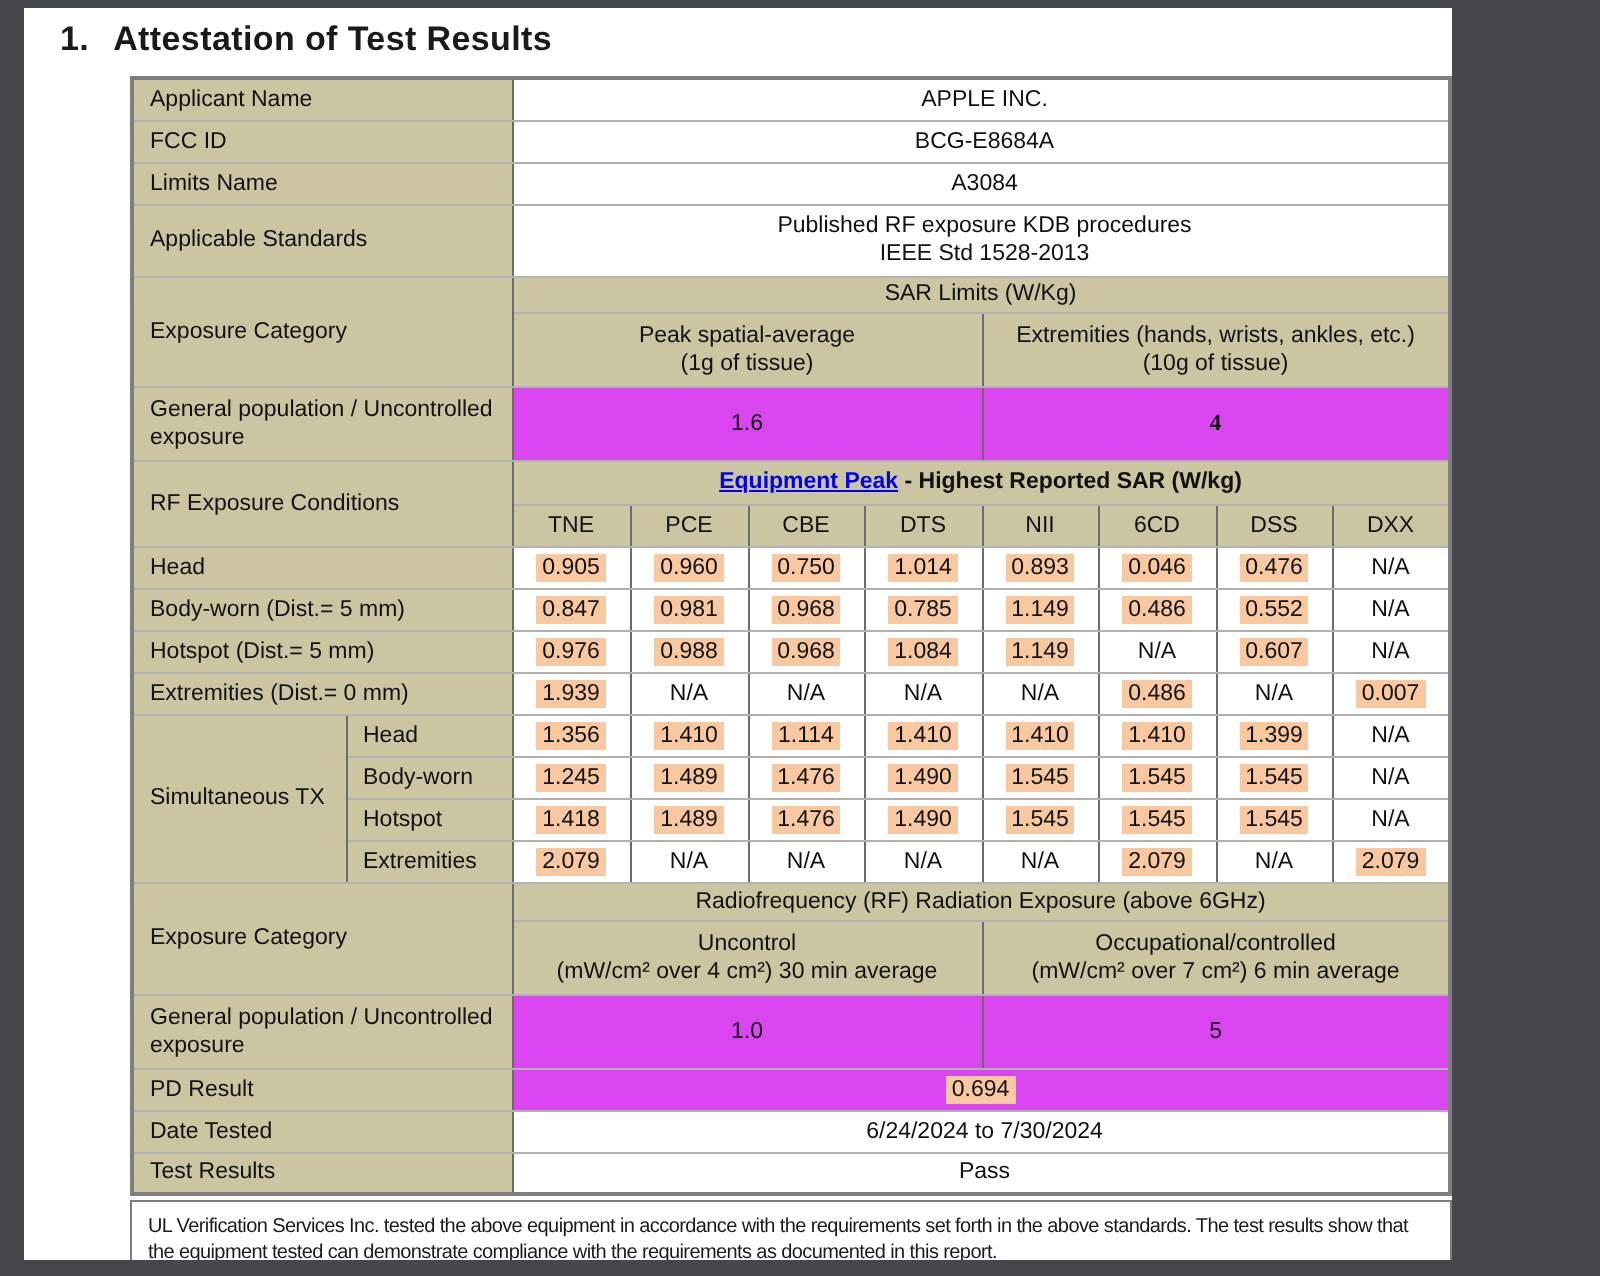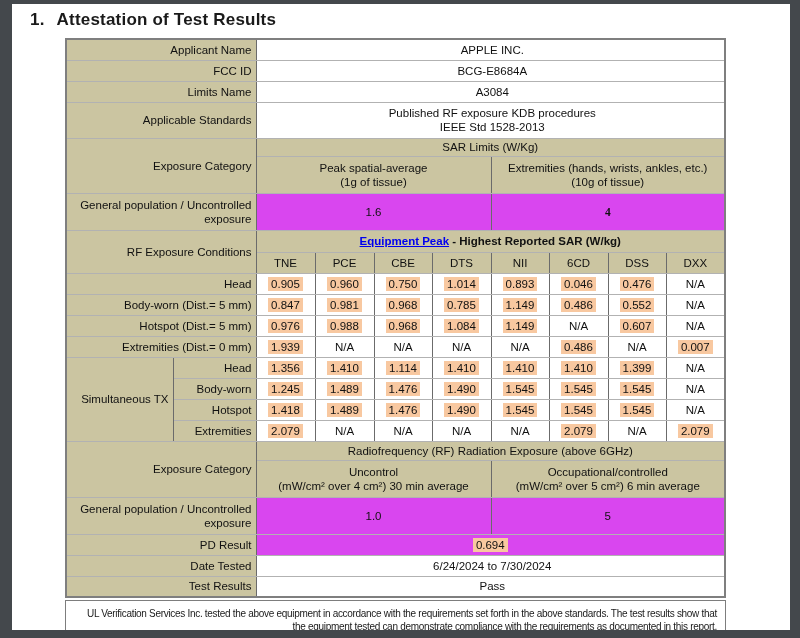--- a/index.html
+++ b/index.html
@@ -3,21 +3,21 @@
 <meta charset="utf-8">
 <style>
   html,body{margin:0;padding:0;}
   body{
     width:800px;height:638px;position:relative;overflow:hidden;
     background:var(--frame,#44484c);
     font-family:"Liberation Sans",sans-serif;
     color:#111;
   }
   .page{
-    position:absolute;left:12px;top:4px;width:778px;height:626px;
+    position:absolute;left:12px;top:4px;width:714px;height:626px;
     background:#ffffff;overflow:hidden;
   }
   .title{
     margin:6px 0 8px 18px;
     font-size:17px;font-weight:bold;color:#1a1a1a;
     letter-spacing:0.2px;
   }
   .title .tnum{margin-right:12px;}
   table.att{
     margin-left:53px;
@@ -32,21 +32,21 @@
     border-bottom:1px solid #b2b2b2;
     border-left:1px solid #6b6b6b;
     border-right:1px solid #6b6b6b;
     padding:1px 4px;
     line-height:14px;
     overflow:hidden;
     white-space:normal;
   }
   .lab{
     background:var(--header-tan,#cbc5a1);
-    text-align:right;
+    text-align:left;
     padding-left:8px;
   }
   .sub{padding-left:8px;}
   .tvl{text-align:center;padding-left:8px;background:#fff;}
   .ctr{text-align:center;background:#d946ef;}
   .th2{
     background:var(--header-tan,#cbc5a1);
     text-align:center;
     margin-top:27px;
   }
@@ -61,21 +61,21 @@
   .footer{
     margin:2px 0 0 53px;
     width:643px;
     border:1px solid #7d7d7d;
     padding:2px 8px 6px 8px;
     font-size:10px;
     letter-spacing:-0.3px;
     line-height:13px;
     color:#1a1a1a;
   }
-  .footer p{margin:4px 0;text-align:right;}
+  .footer p{margin:4px 0;}
 </style>
 </head>
 <body>
 
 <div class="page">
 
   <div class="title">
     <span class="tnum">1.</span><span>Attestation of Test Results</span>
   </div>
 
@@ -244,21 +244,21 @@
       <td class="lab" colspan="2" rowspan="2">Exposure Category</td>
       <td class="th2" colspan="8">Radiofrequency (RF) Radiation Exposure (above 6GHz)</td>
     </tr>
     <tr class="h37">
       <td class="th2" colspan="4">
         <div>Uncontrol</div>
             <div>(mW/cm² over 4 cm²) 30 min average</div>
       </td>
       <td class="th2" colspan="4">
         <div>Occupational/controlled</div>
-            <div>(mW/cm² over 5 cm²) 6 min average</div>
+            <div>(mW/cm² over 7 cm²) 6 min average</div>
       </td>
     </tr>
     <tr class="h37">
       <td class="lab" colspan="2">General population / Uncontrolled exposure</td>
       <td class="ctr" colspan="4">1.0</td>
       <td class="ctr" colspan="4">5</td>
     </tr>
     <tr class="h21">
       <td class="lab" colspan="2">PD Result</td>
       <td class="ctr" colspan="8"><span class="v hl">0.694</span></td>

